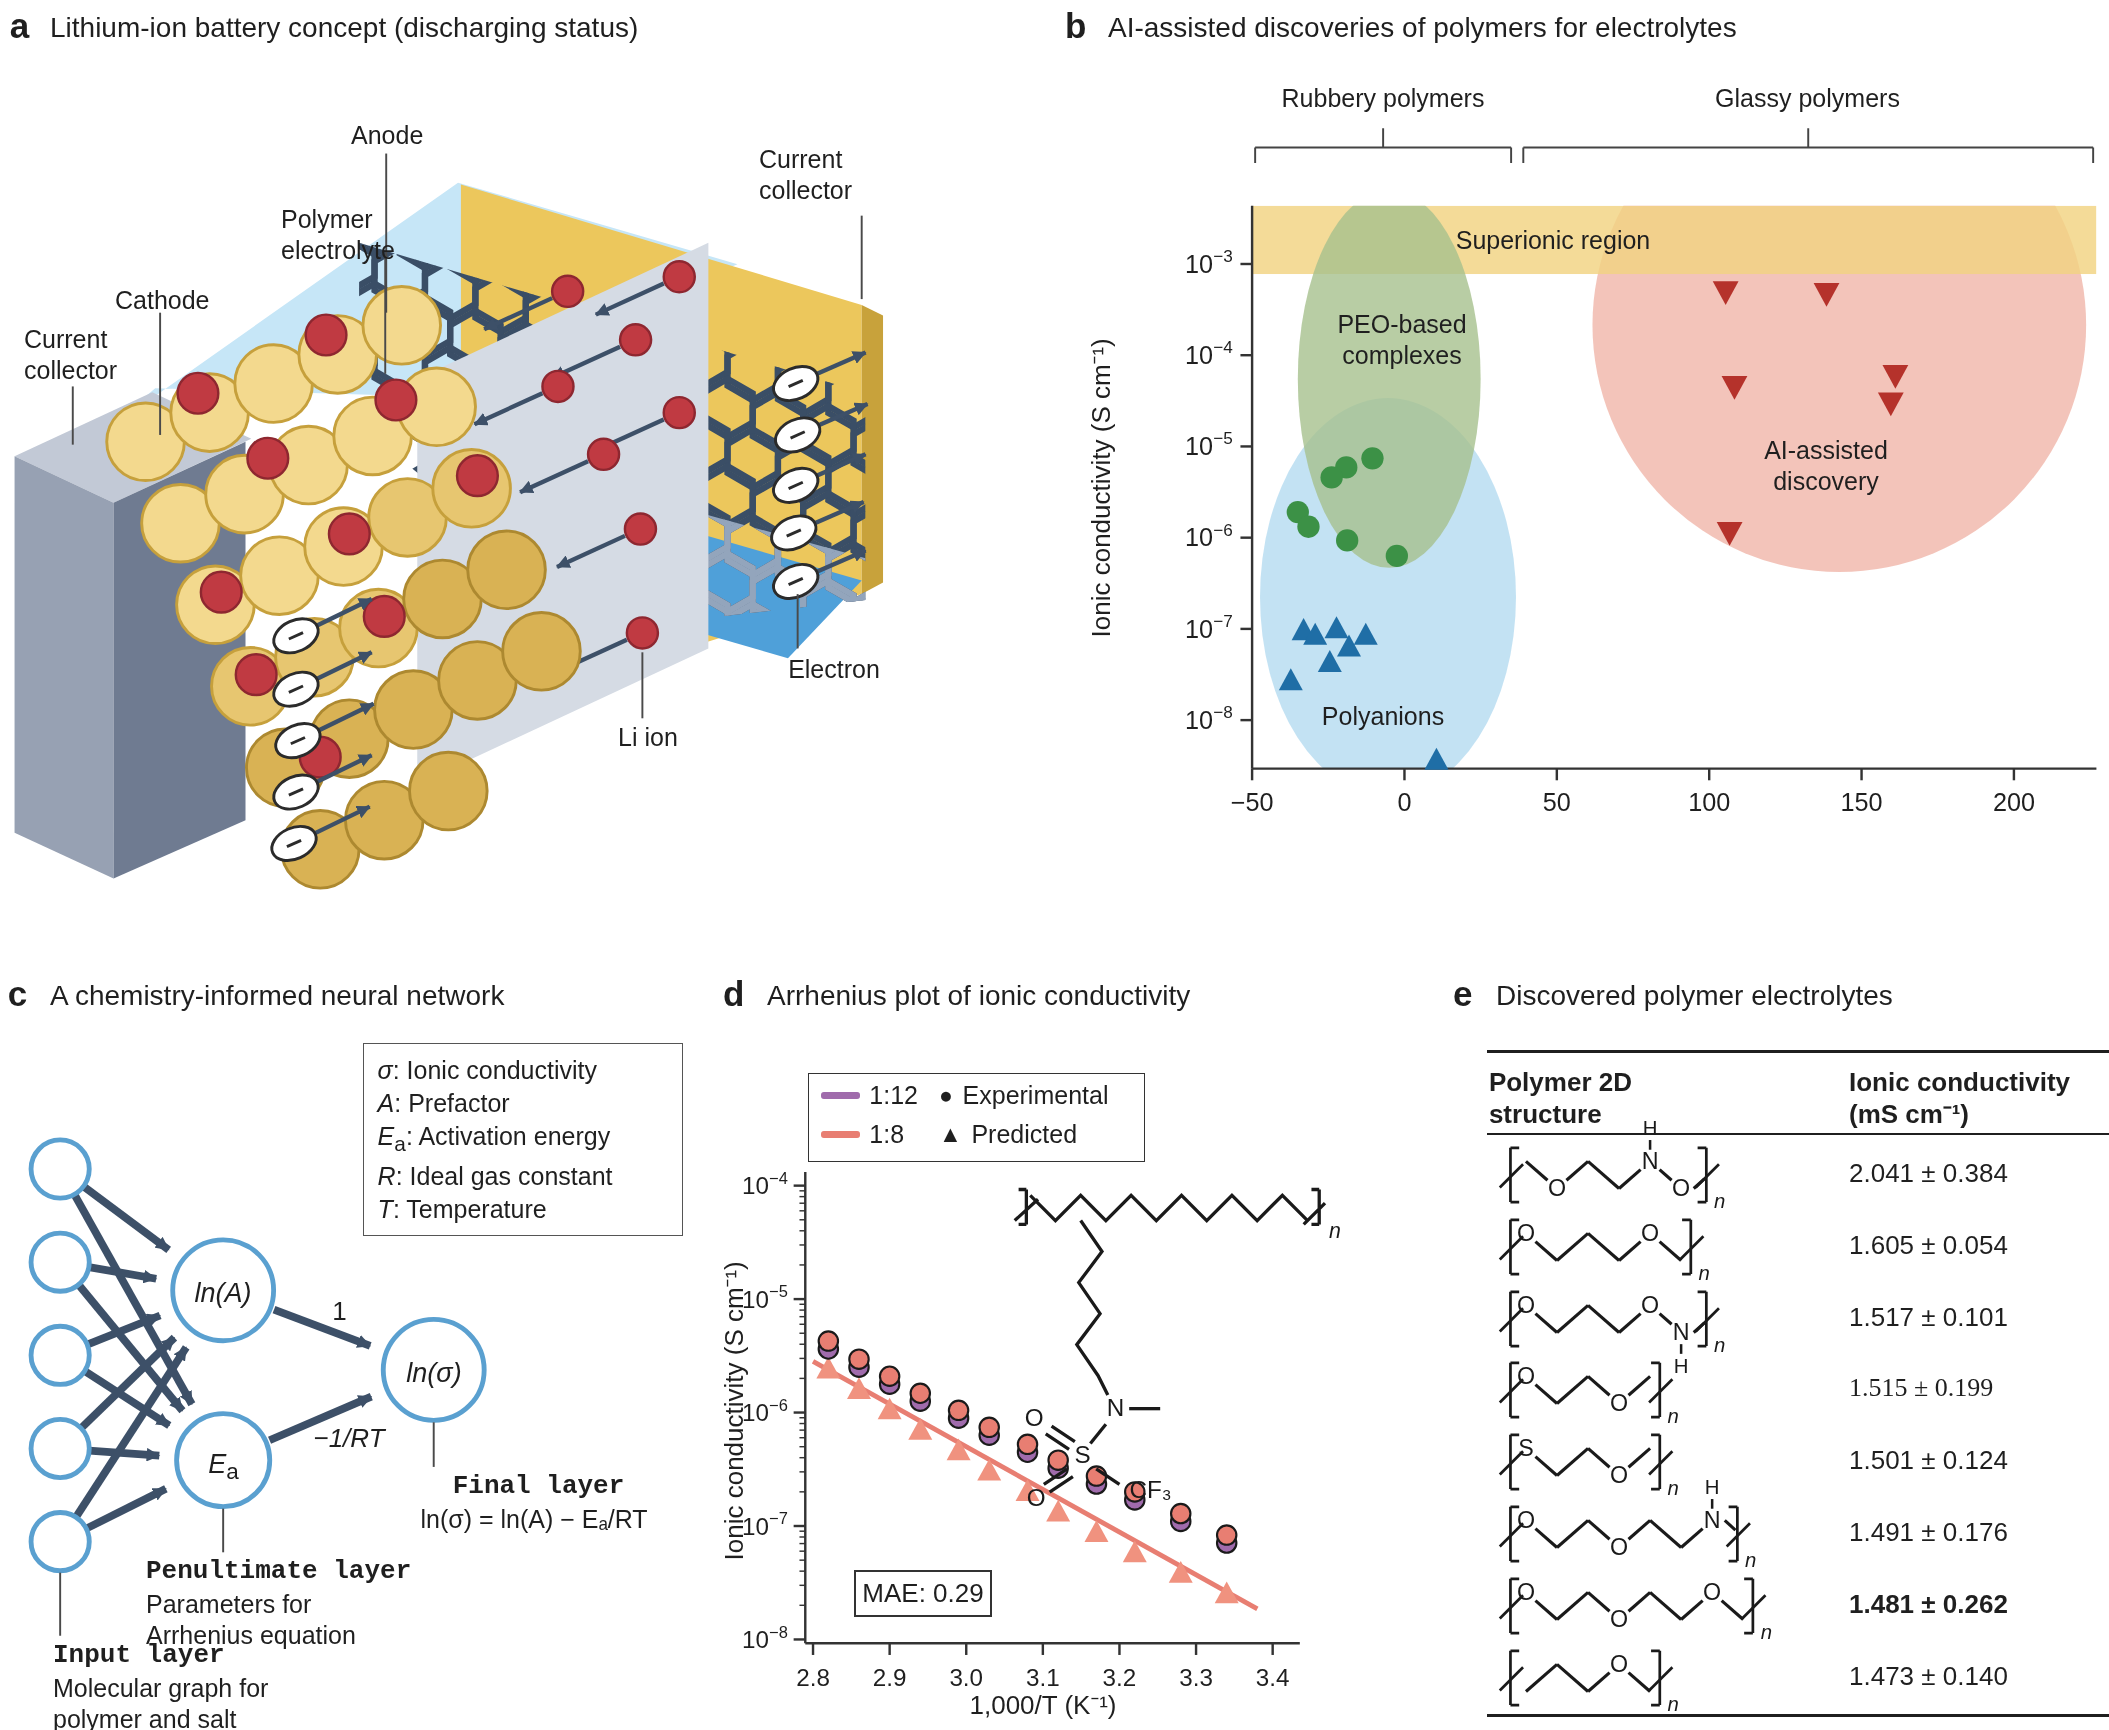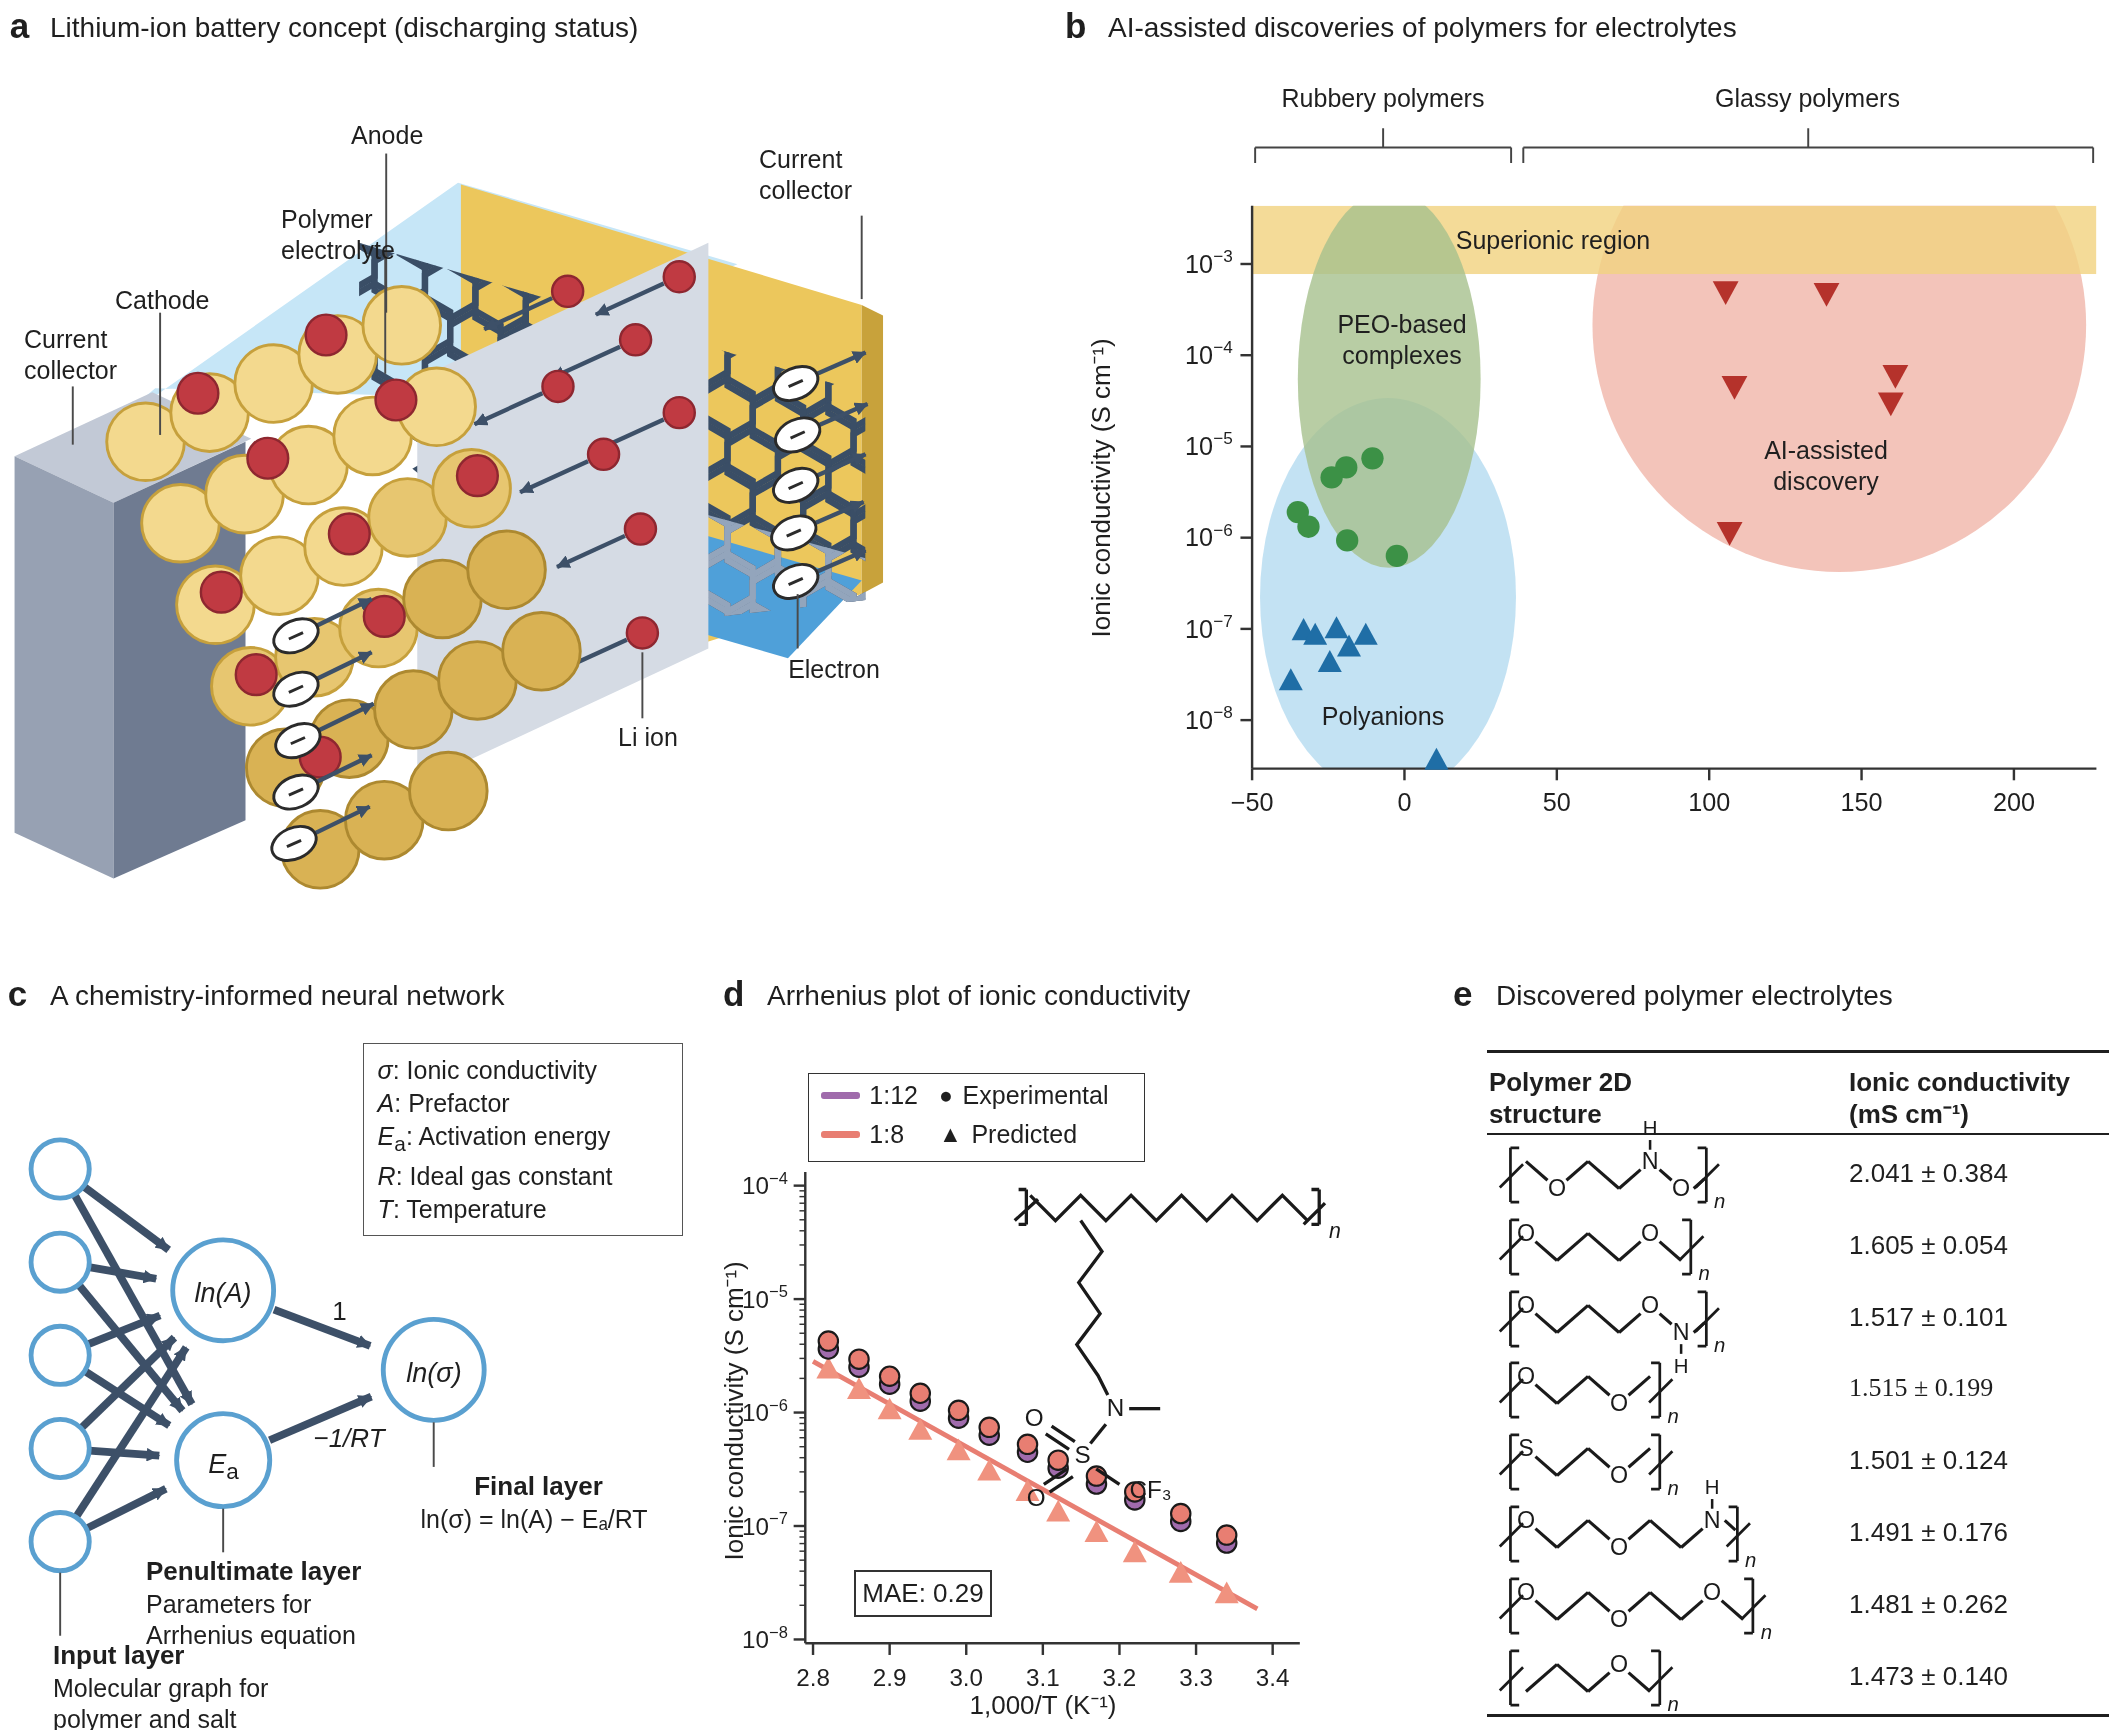--- a/index.html
+++ b/index.html
@@ -3,21 +3,21 @@
 <meta charset="utf-8">
 <style>
   html,body{margin:0;padding:0;background:#fff;}
   #fig{position:relative;width:2110px;height:1730px;background:#fff;overflow:hidden;
        font-family:"Liberation Sans",sans-serif;color:#1f1f1f;}
   .abs{position:absolute;}
   .tag{font-size:35px;font-weight:bold;}
   .ptitle{font-size:28px;font-weight:normal;}
   .lbl{font-size:25px;line-height:1.22;}
   .ctr{text-align:center;}
-  .bold{font-weight:bold;}
+  .bold{font-weight:bold;font-family:Liberation Mono, monospace;}
   .it{font-style:italic;}
   .rot{transform:rotate(-90deg);transform-origin:center;}
   svg{position:absolute;overflow:visible;}
   .legendbox{border:1.9px solid #333;background:#fff;}
   .maebox{border:2.4px solid #333;background:#fff;font-size:26px;
           display:flex;align-items:center;justify-content:center;}
   .tbl-rule{position:absolute;left:0;width:623px;background:#1f1f1f;}
   .val{font-size:26px;}
   .hdr{font-size:26px;font-weight:bold;line-height:1.25;}
   .leg-row{display:flex;align-items:center;height:39px;gap:9.7px;font-size:25px;}
@@ -856,21 +856,21 @@
             <line x1="235.78349703118943" y1="36.560559902290734" x2="258" y2="56" stroke="#1a1a1a" stroke-width="3.2"></line>
             <text x="34" y="36" font-size="24" text-anchor="middle" fill="#1a1a1a">O</text>
             <text x="130" y="64" font-size="24" text-anchor="middle" fill="#1a1a1a">O</text>
             <text x="226" y="36" font-size="24" text-anchor="middle" fill="#1a1a1a">O</text>
             <path d="M18,14 L27,14 M18,14 L18,70 M18,70 L27,70" stroke="#1a1a1a" stroke-width="2.8" fill="none"></path>
             <line x1="7" y1="55" x2="31" y2="31" stroke="#1a1a1a" stroke-width="2.8"></line>
             <path d="M268,14 L259,14 M268,14 L268,70 M268,70 L259,70" stroke="#1a1a1a" stroke-width="2.8" fill="none"></path>
             <line x1="257" y1="55" x2="281" y2="31" stroke="#1a1a1a" stroke-width="2.8"></line>
             <text x="276" y="76" font-size="21" font-style="italic" text-anchor="start" fill="#1a1a1a">n</text>
           </svg>
-          <div class="abs val" style="left: 362px; top: 0px; height: 72px; display: flex; align-items: center;">1.481 ± 0.262</div>
+          <div class="abs val" style="left: 362px; top: 0px; height: 72px; display: flex; align-items: center; font-weight: bold;">1.481 ± 0.262</div>
         </div>
         <div class="abs" style="left: 0px; top: 503px; width: 623px; height: 72px;">
           <svg width="320" height="78" style="position: absolute; left: 5.8px; top: -2.9px; overflow: visible;" viewBox="0 0 330 80">
             <line x1="34" y1="56" x2="66" y2="28" stroke="#1a1a1a" stroke-width="3.2"></line>
             <line x1="66" y1="28" x2="98" y2="56" stroke="#1a1a1a" stroke-width="3.2"></line>
             <line x1="98" y1="56" x2="120.21650296881059" y2="36.560559902290734" stroke="#1a1a1a" stroke-width="3.2"></line>
             <line x1="139.78349703118943" y1="36.560559902290734" x2="162" y2="56" stroke="#1a1a1a" stroke-width="3.2"></line>
             <text x="130" y="36" font-size="24" text-anchor="middle" fill="#1a1a1a">O</text>
             <path d="M18,14 L27,14 M18,14 L18,70 M18,70 L27,70" stroke="#1a1a1a" stroke-width="2.8" fill="none"></path>
             <line x1="7" y1="55" x2="31" y2="31" stroke="#1a1a1a" stroke-width="2.8"></line>

